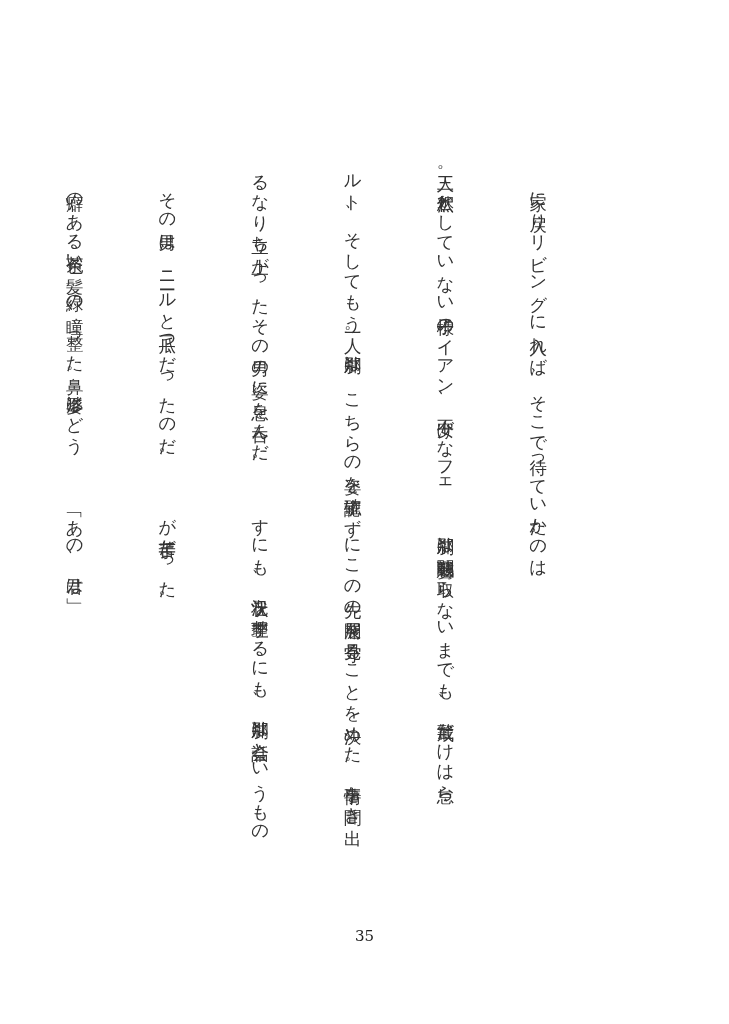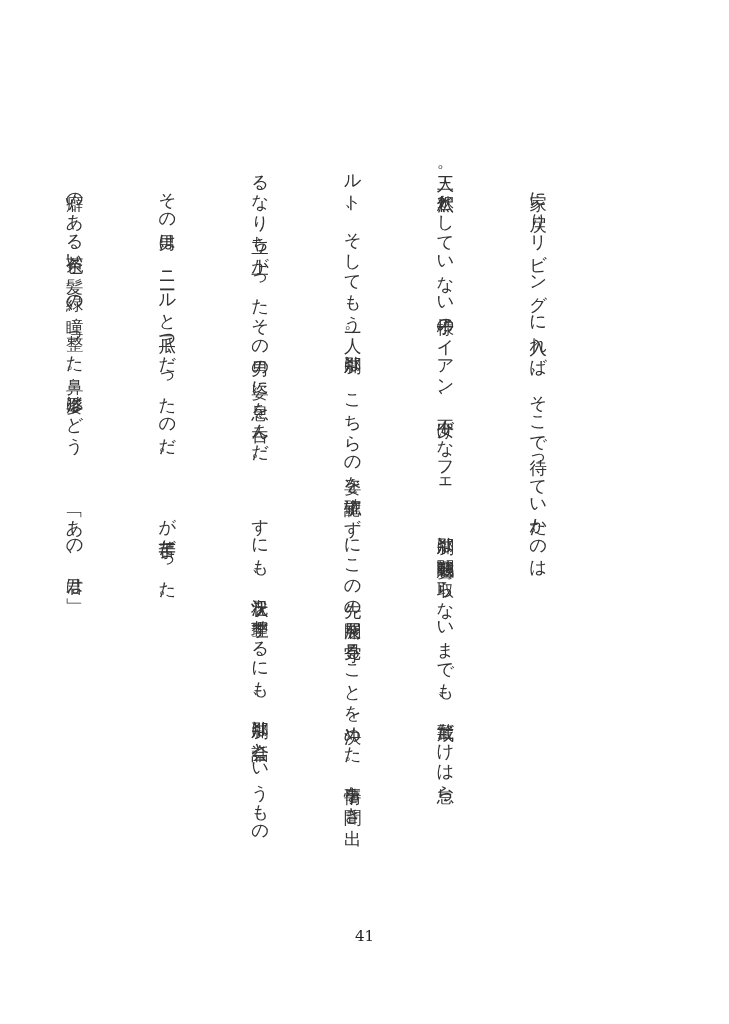--- a/index.html
+++ b/index.html
@@ -63,14 +63,14 @@
     
     
     
     
     
     
     
     
   </div>
 
-  <div class="page-number">41</div>
+  <div class="page-number">35</div>
 </div>
 
 </body></html>

